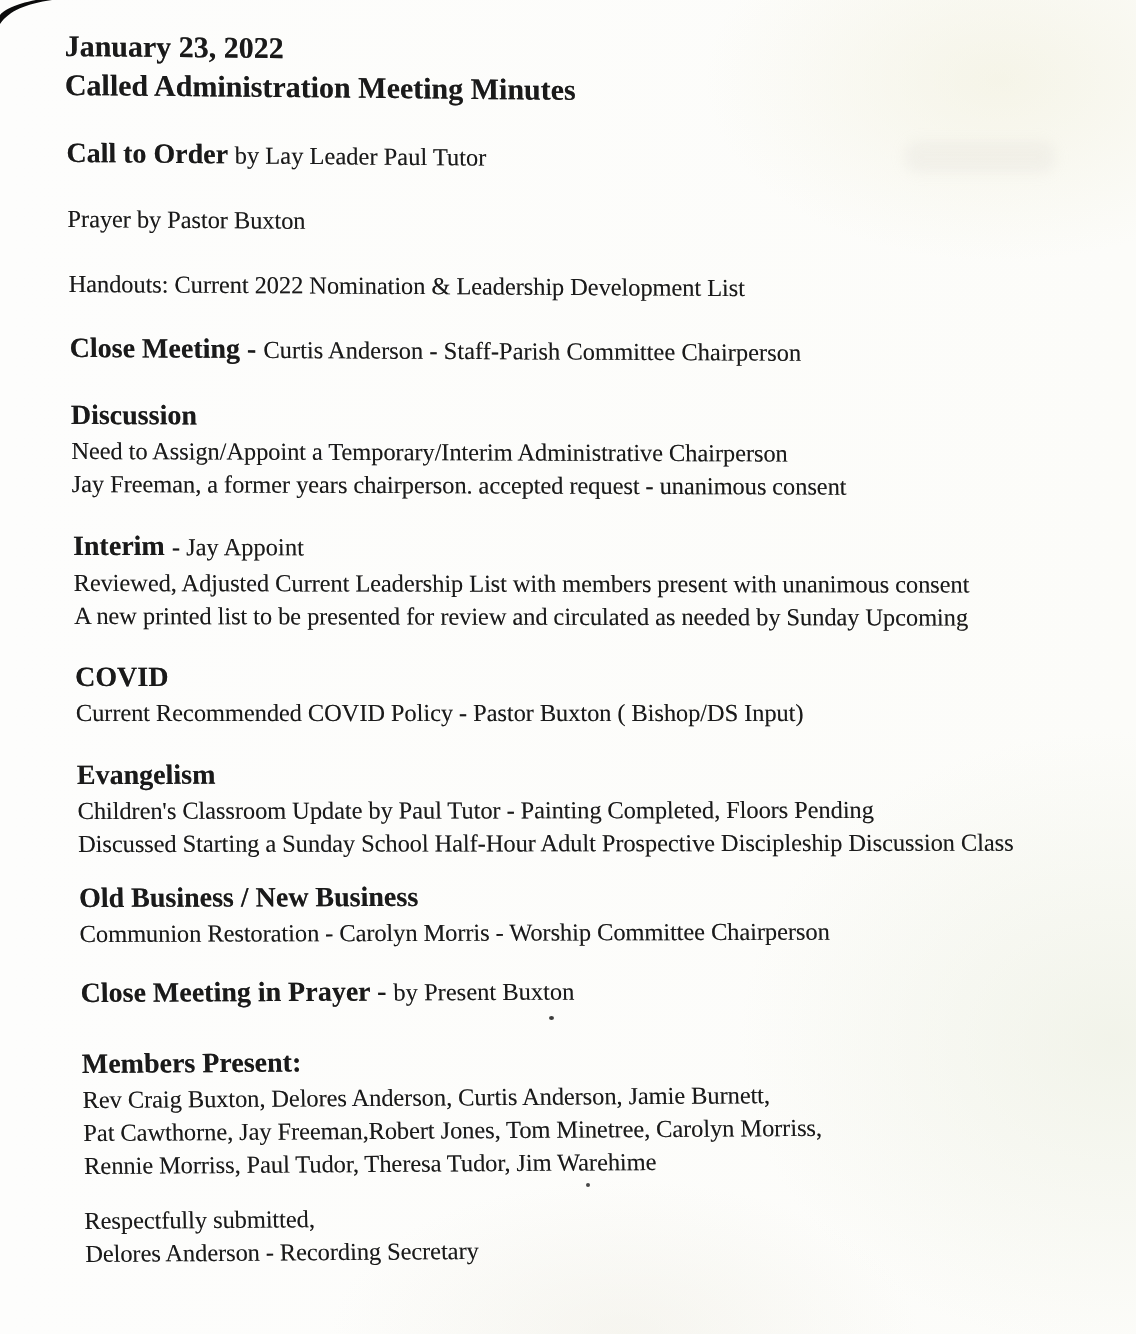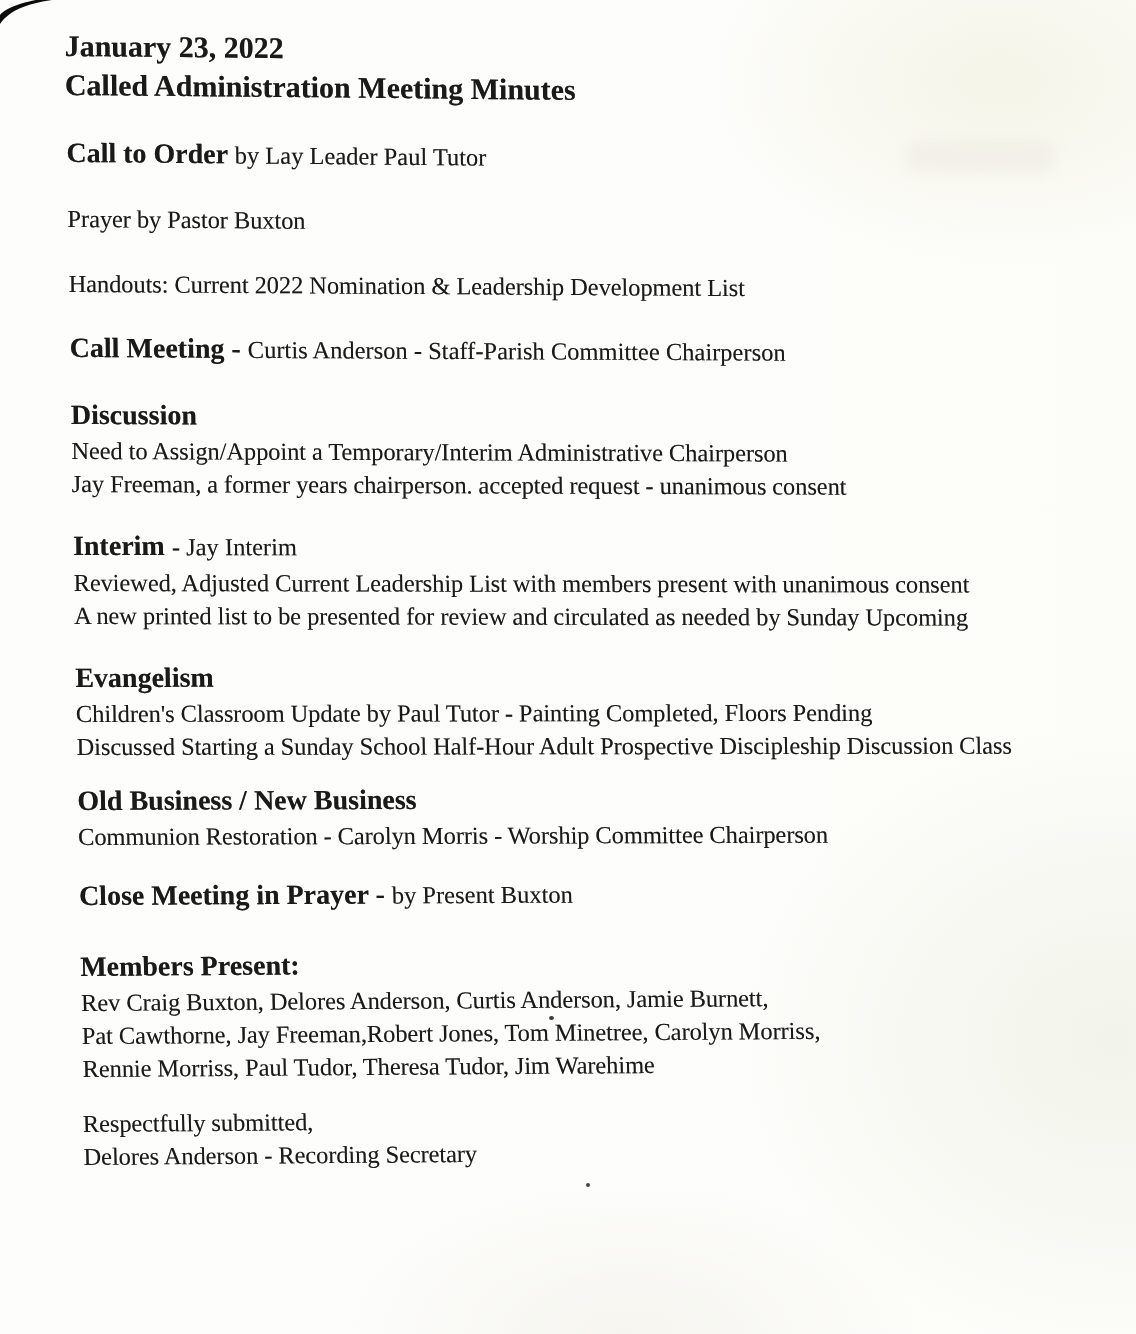--- a/index.html
+++ b/index.html
@@ -78,41 +78,43 @@
   <div class="sec sec1">
     <div class="t">Prayer by Pastor Buxton</div>
   </div>
 
   <div class="sec sec2">
     <div class="t">Handouts: Current 2022 Nomination &amp; Leadership Development List</div>
   </div>
 
   <div class="sec sec3">
     <div class="h">
-      <span>Call Meeting -</span>
+      <span>Close Meeting -</span>
       <span class="t-inline">Curtis Anderson - Staff-Parish Committee Chairperson</span>
     </div>
   </div>
 
   <div class="sec sec4">
     <div class="h">Discussion</div>
     <div class="t">Need to Assign/Appoint a Temporary/Interim Administrative Chairperson</div>
     <div class="t">Jay Freeman, a former years chairperson. accepted request - unanimous consent</div>
   </div>
 
   <div class="sec sec5">
     <div class="h">
       <span>Interim</span>
-      <span class="t-inline">- Jay Interim</span>
+      <span class="t-inline">- Jay Appoint</span>
     </div>
     <div class="t">Reviewed, Adjusted Current Leadership List with members present with unanimous consent</div>
     <div class="t">A new printed list to be presented for review and circulated as needed by Sunday Upcoming</div>
   </div>
 
   <div class="sec sec6">
+    <div class="h">COVID</div>
+    <div class="t">Current Recommended COVID Policy -  Pastor Buxton ( Bishop/DS Input)</div>
   </div>
 
   <div class="sec sec7">
     <div class="h">Evangelism</div>
     <div class="t">Children's Classroom Update by Paul Tutor - Painting Completed, Floors Pending</div>
     <div class="t">Discussed Starting a Sunday School Half-Hour Adult Prospective Discipleship Discussion Class</div>
   </div>
 
   <div class="sec sec8">
     <div class="h">Old Business / New Business</div>

